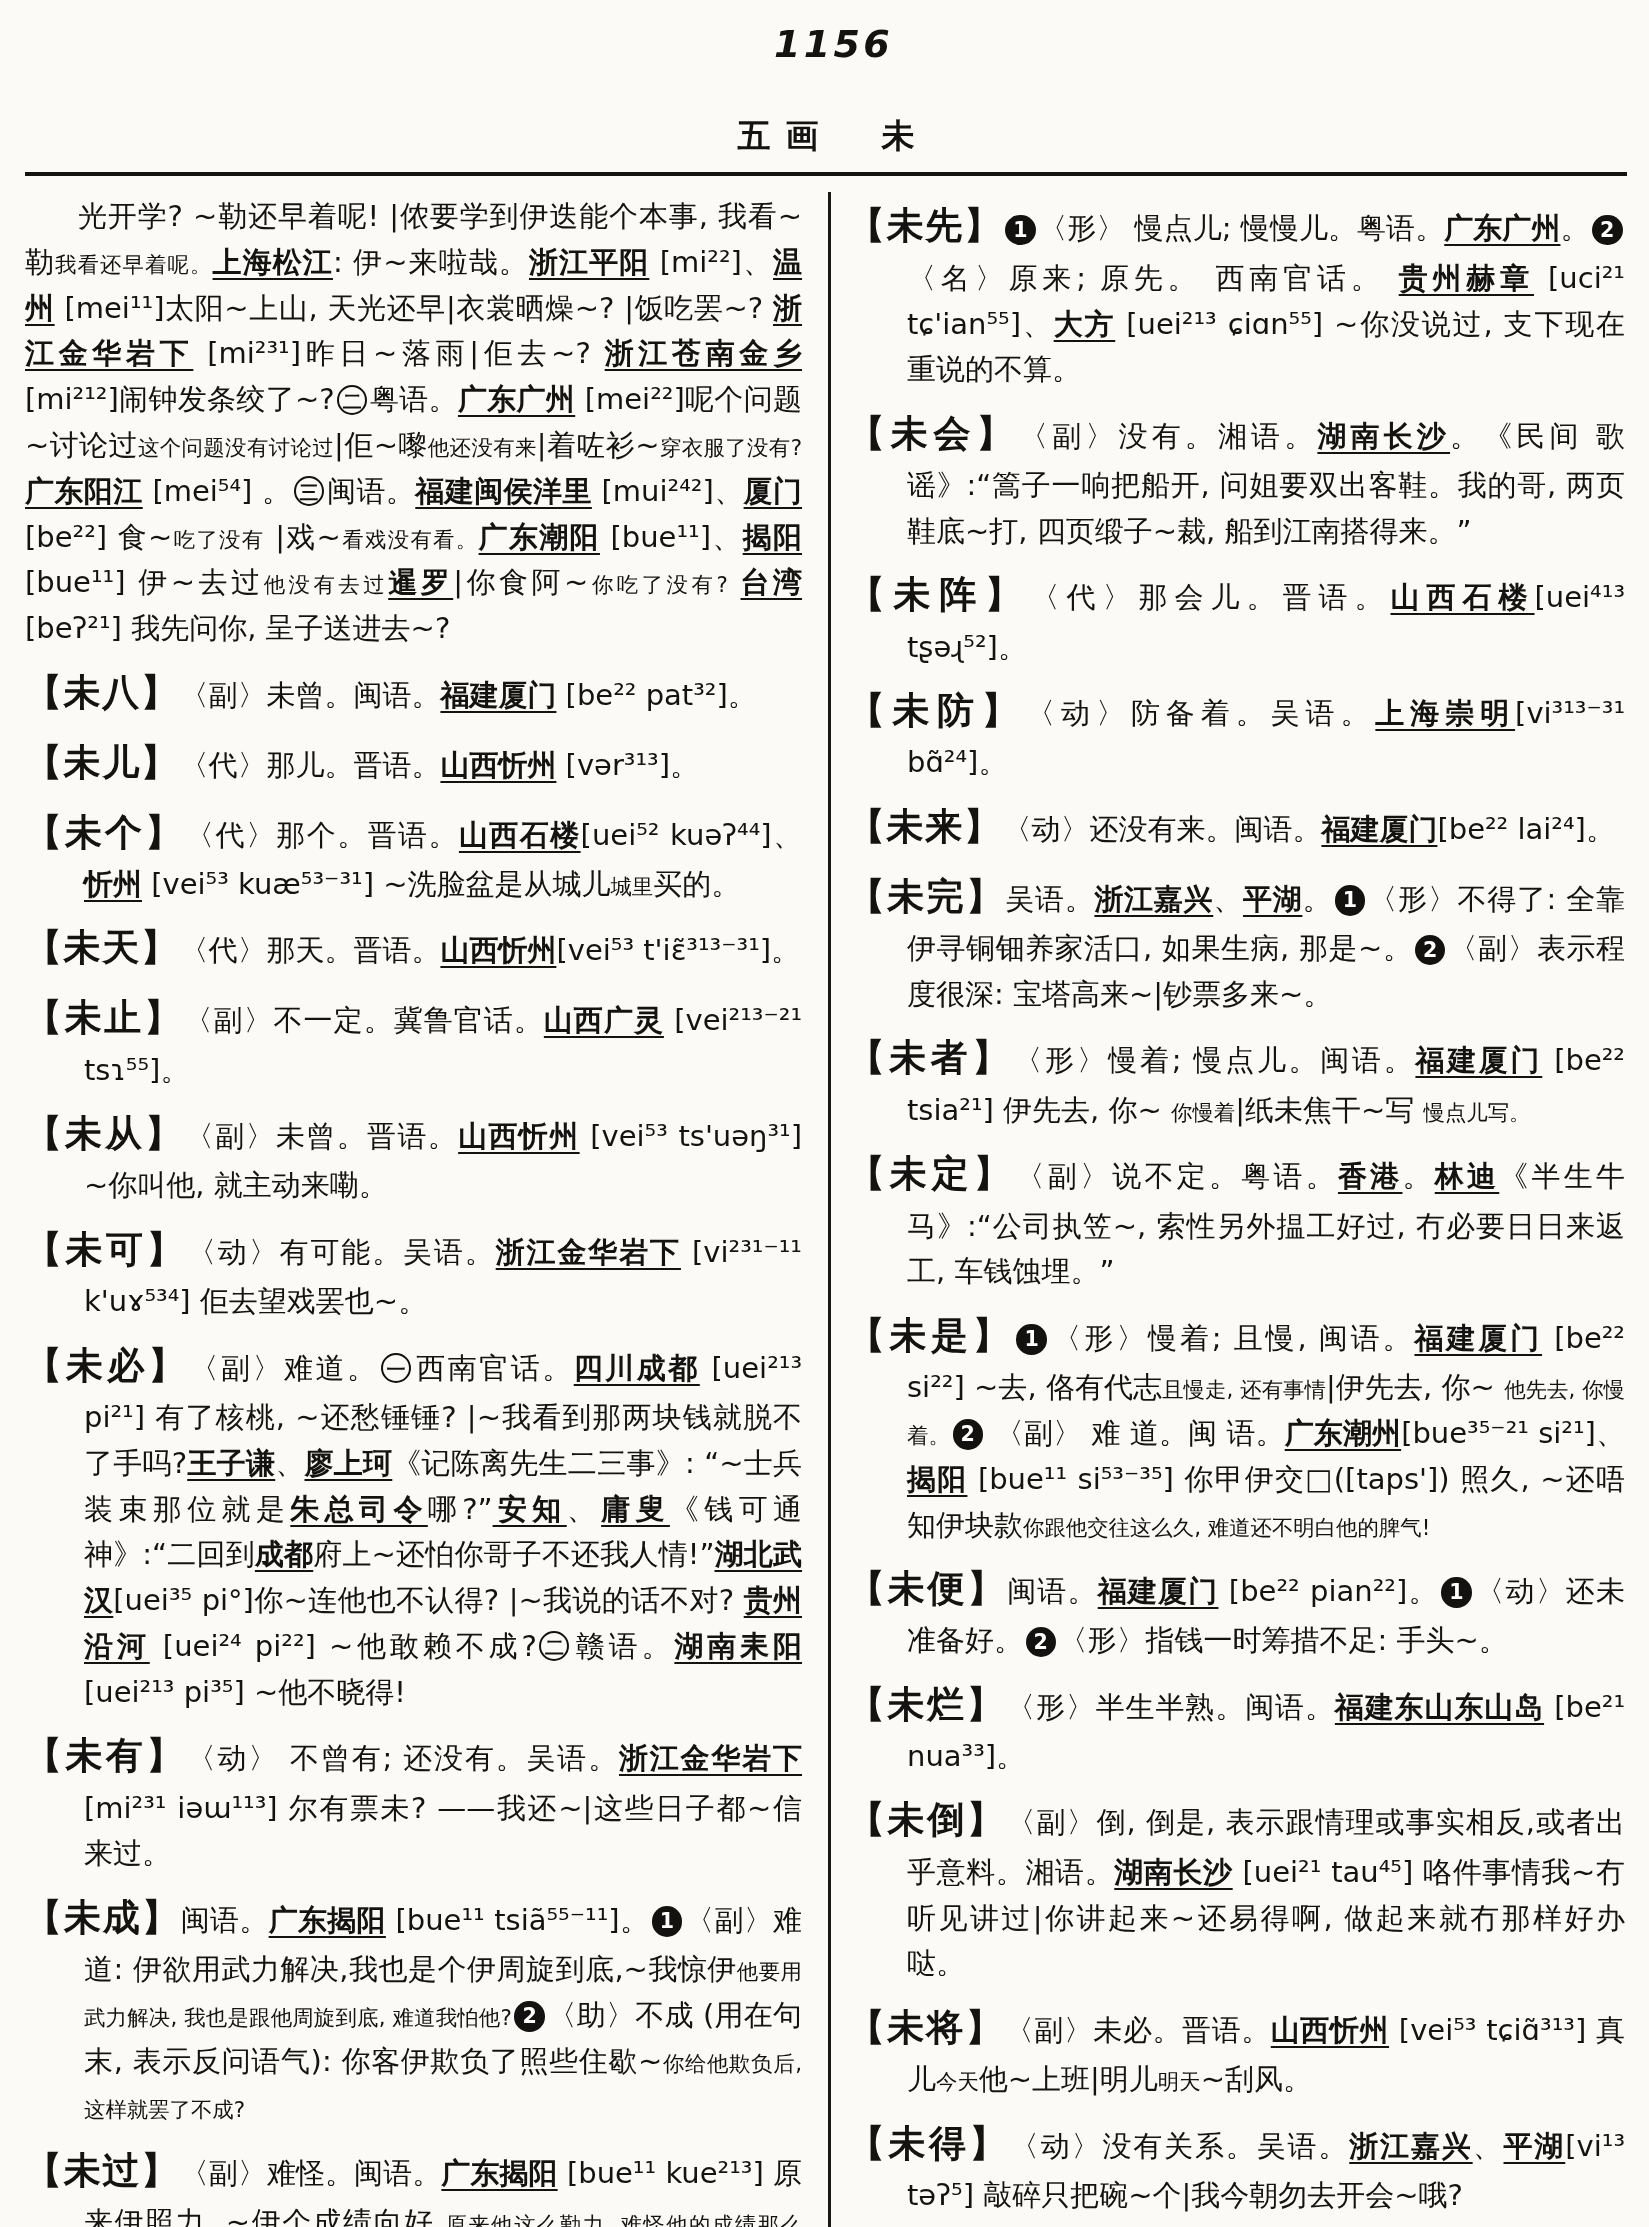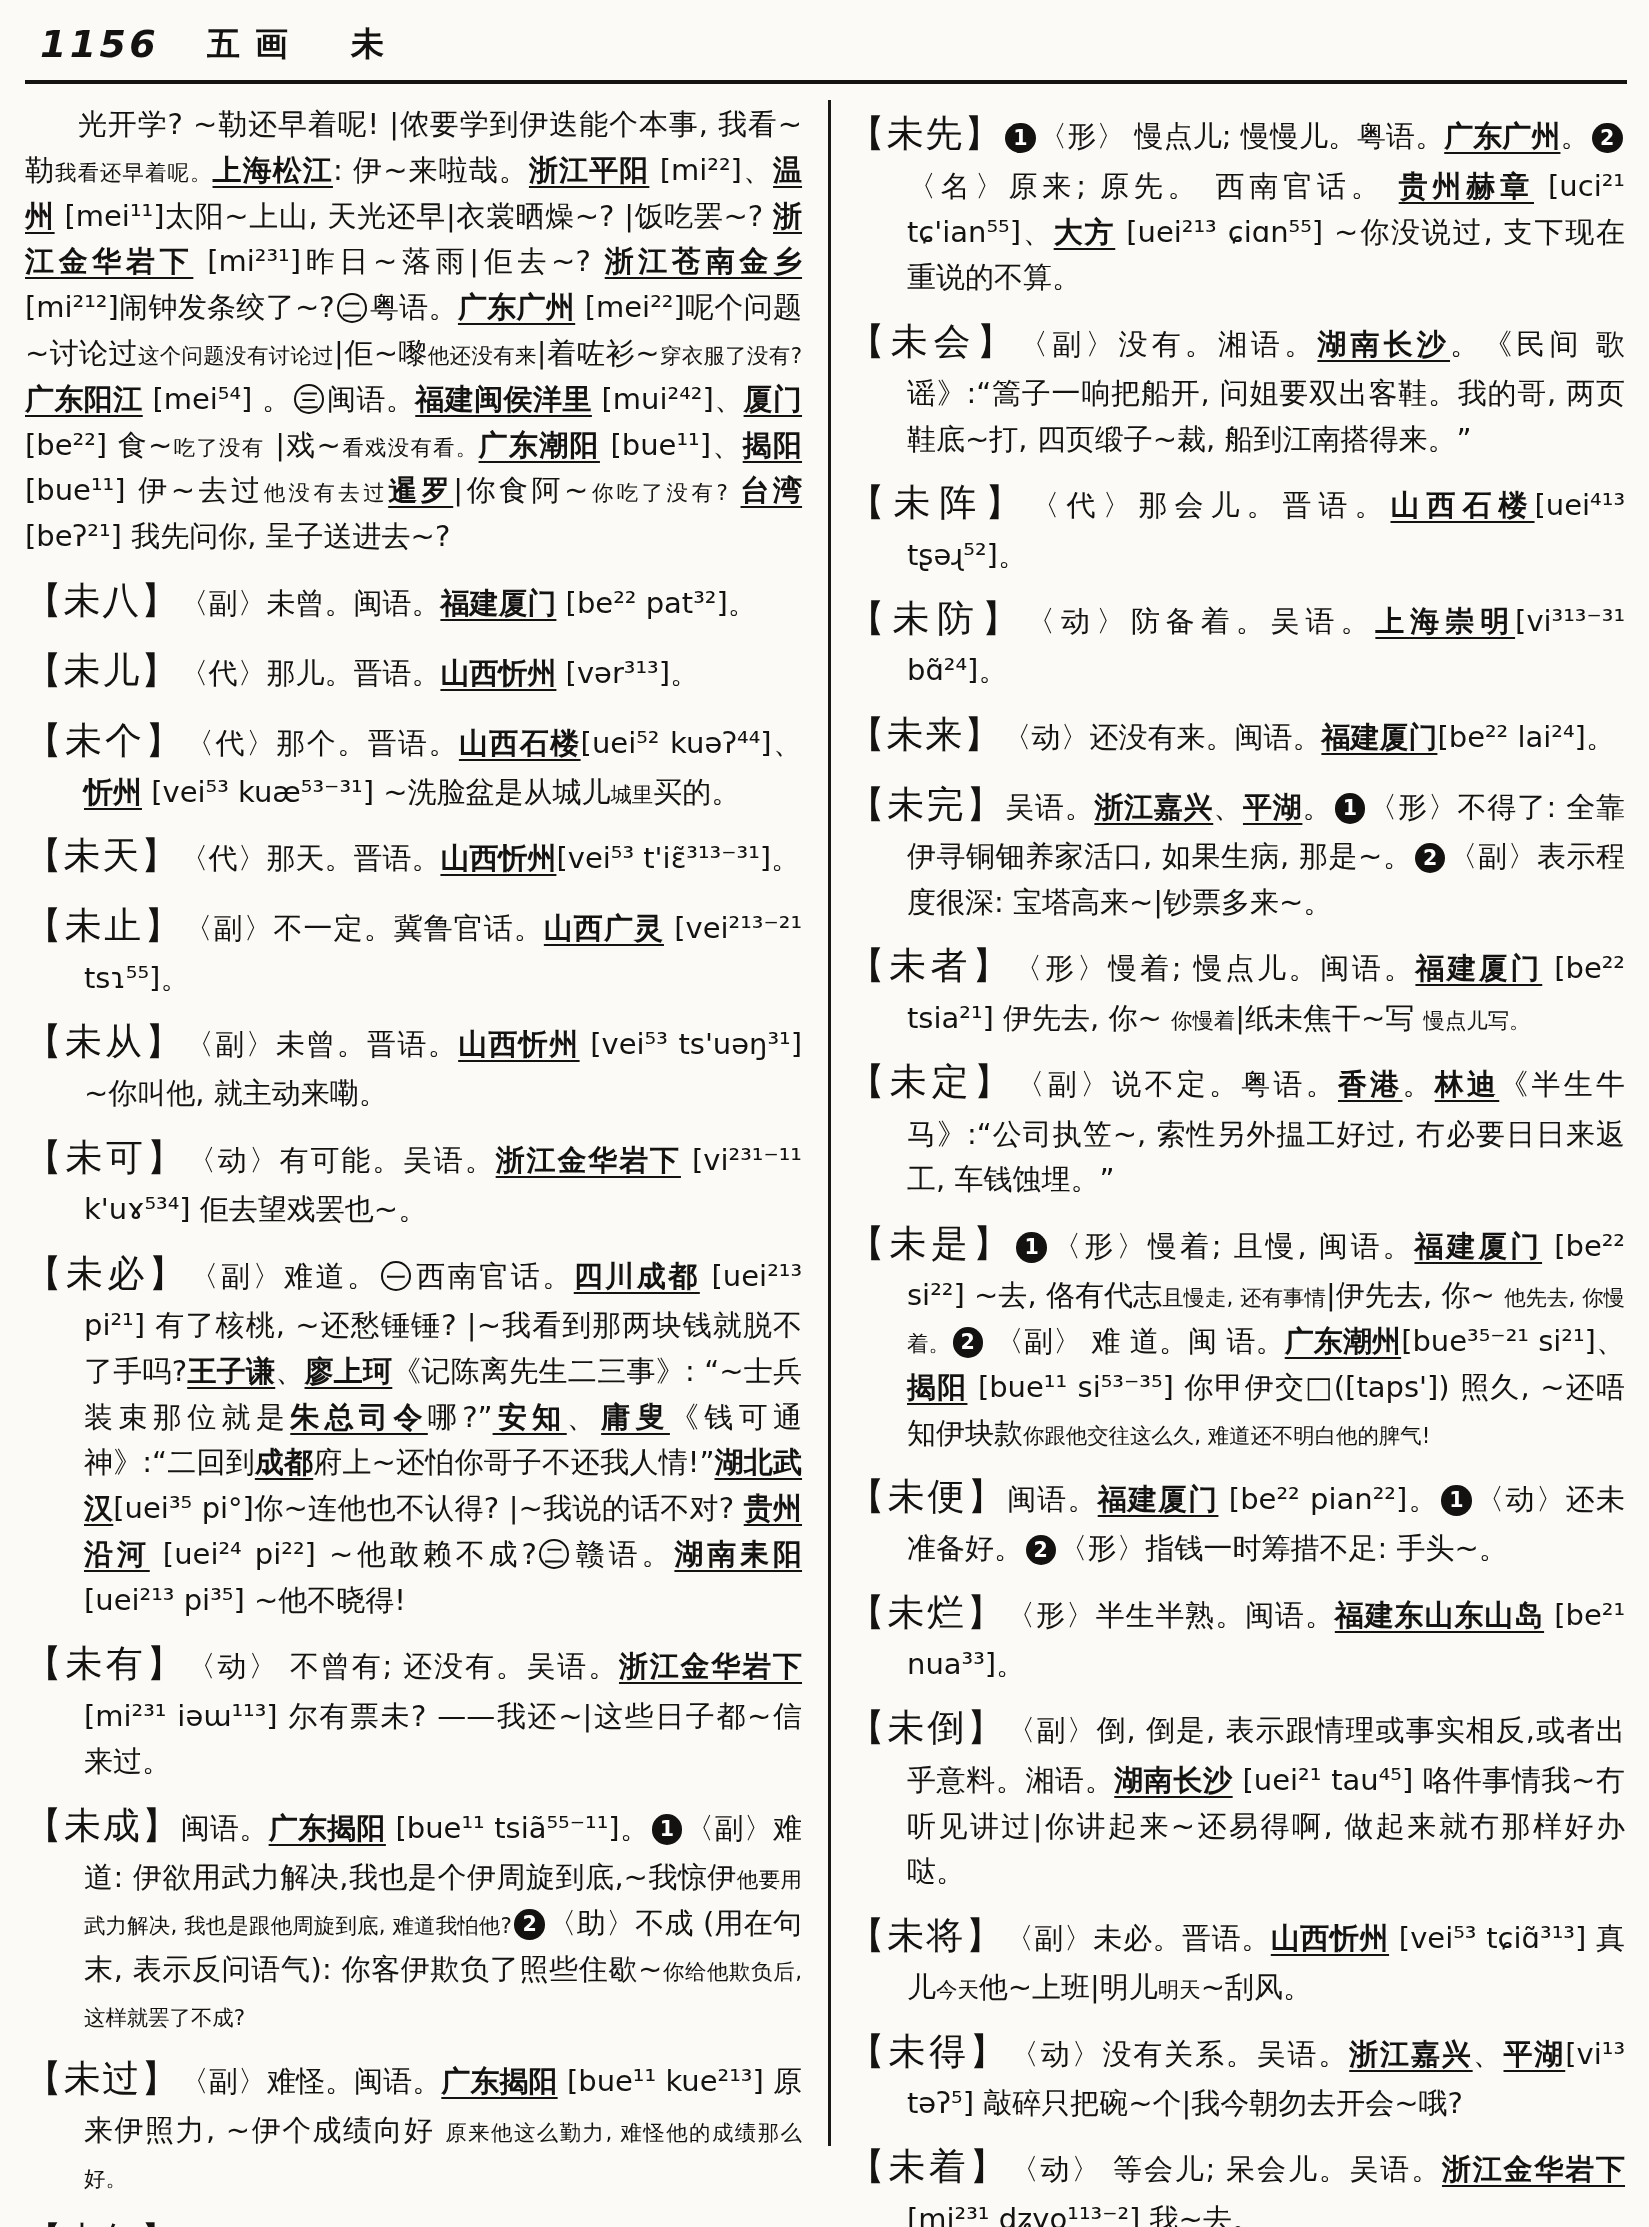--- a/index.html
+++ b/index.html
@@ -3,39 +3,39 @@
 <meta charset="utf-8">
 <style>
   html,body{margin:0;padding:0;}
   body{
     width:1650px;height:2227px;
     background:#fbfaf6;color:#141312;
     font-family:"DejaVu Sans","Liberation Sans",sans-serif;
     overflow:hidden;position:relative;
   }
   .page{position:absolute;inset:0;padding:15px 23px 0 25px;box-sizing:border-box;}
-  .header{display:flex;align-items:flex-start;gap:48px;padding:6.6px 0 8.2px 15px;}
+  .header{display:flex;align-items:center;gap:48px;padding:6.6px 0 8.2px 15px;flex-direction:column;}
   .page-num{font-size:38px;font-weight:bold;font-style:italic;letter-spacing:3.3px;}
   .section-title{font-size:33px;font-weight:bold;letter-spacing:15px;}
   .hrule{height:4.1px;background:#151413;margin:5px 0 21.4px 0;}
   .cols{position:relative;display:flex;}
   .col{width:777px;box-sizing:border-box;}
   .col.right{margin-left:46px;}
   .vdivider{
     position:absolute;left:803px;top:-5px;bottom:0;width:2.5px;background:#1a1918;
     height:2046px;
   }
   .entry{
     font-size:29px;line-height:1.58;
     padding-left:59px;text-indent:-59px;
     margin:0 0 11.5px 0;
     text-align:justify;
   }
   .entry.cont{padding-left:0;text-indent:53px;margin-top:-3.3px;}
-  .hw{font-weight:normal;font-size:37px;letter-spacing:1.6px;}
+  .hw{font-weight:bold;font-size:37px;letter-spacing:1.6px;}
   .small{font-size:21.4px;}
   .uline{text-decoration:underline;text-underline-offset:5.8px;text-decoration-thickness:2.1px;font-weight:bold;}
   .bnum{
     display:inline-block;width:30.5px;height:30.5px;border-radius:50%;
     background:#131211;color:#fff;font-size:20.6px;line-height:30.5px;
     text-align:center;text-indent:0;font-weight:bold;vertical-align:1.6px;margin:0 2.5px;
   }
   .cnum{
     display:inline-block;width:30px;height:30px;border-radius:50%;
     border:2.5px solid #131211;color:#131211;font-size:19px;line-height:28px;

